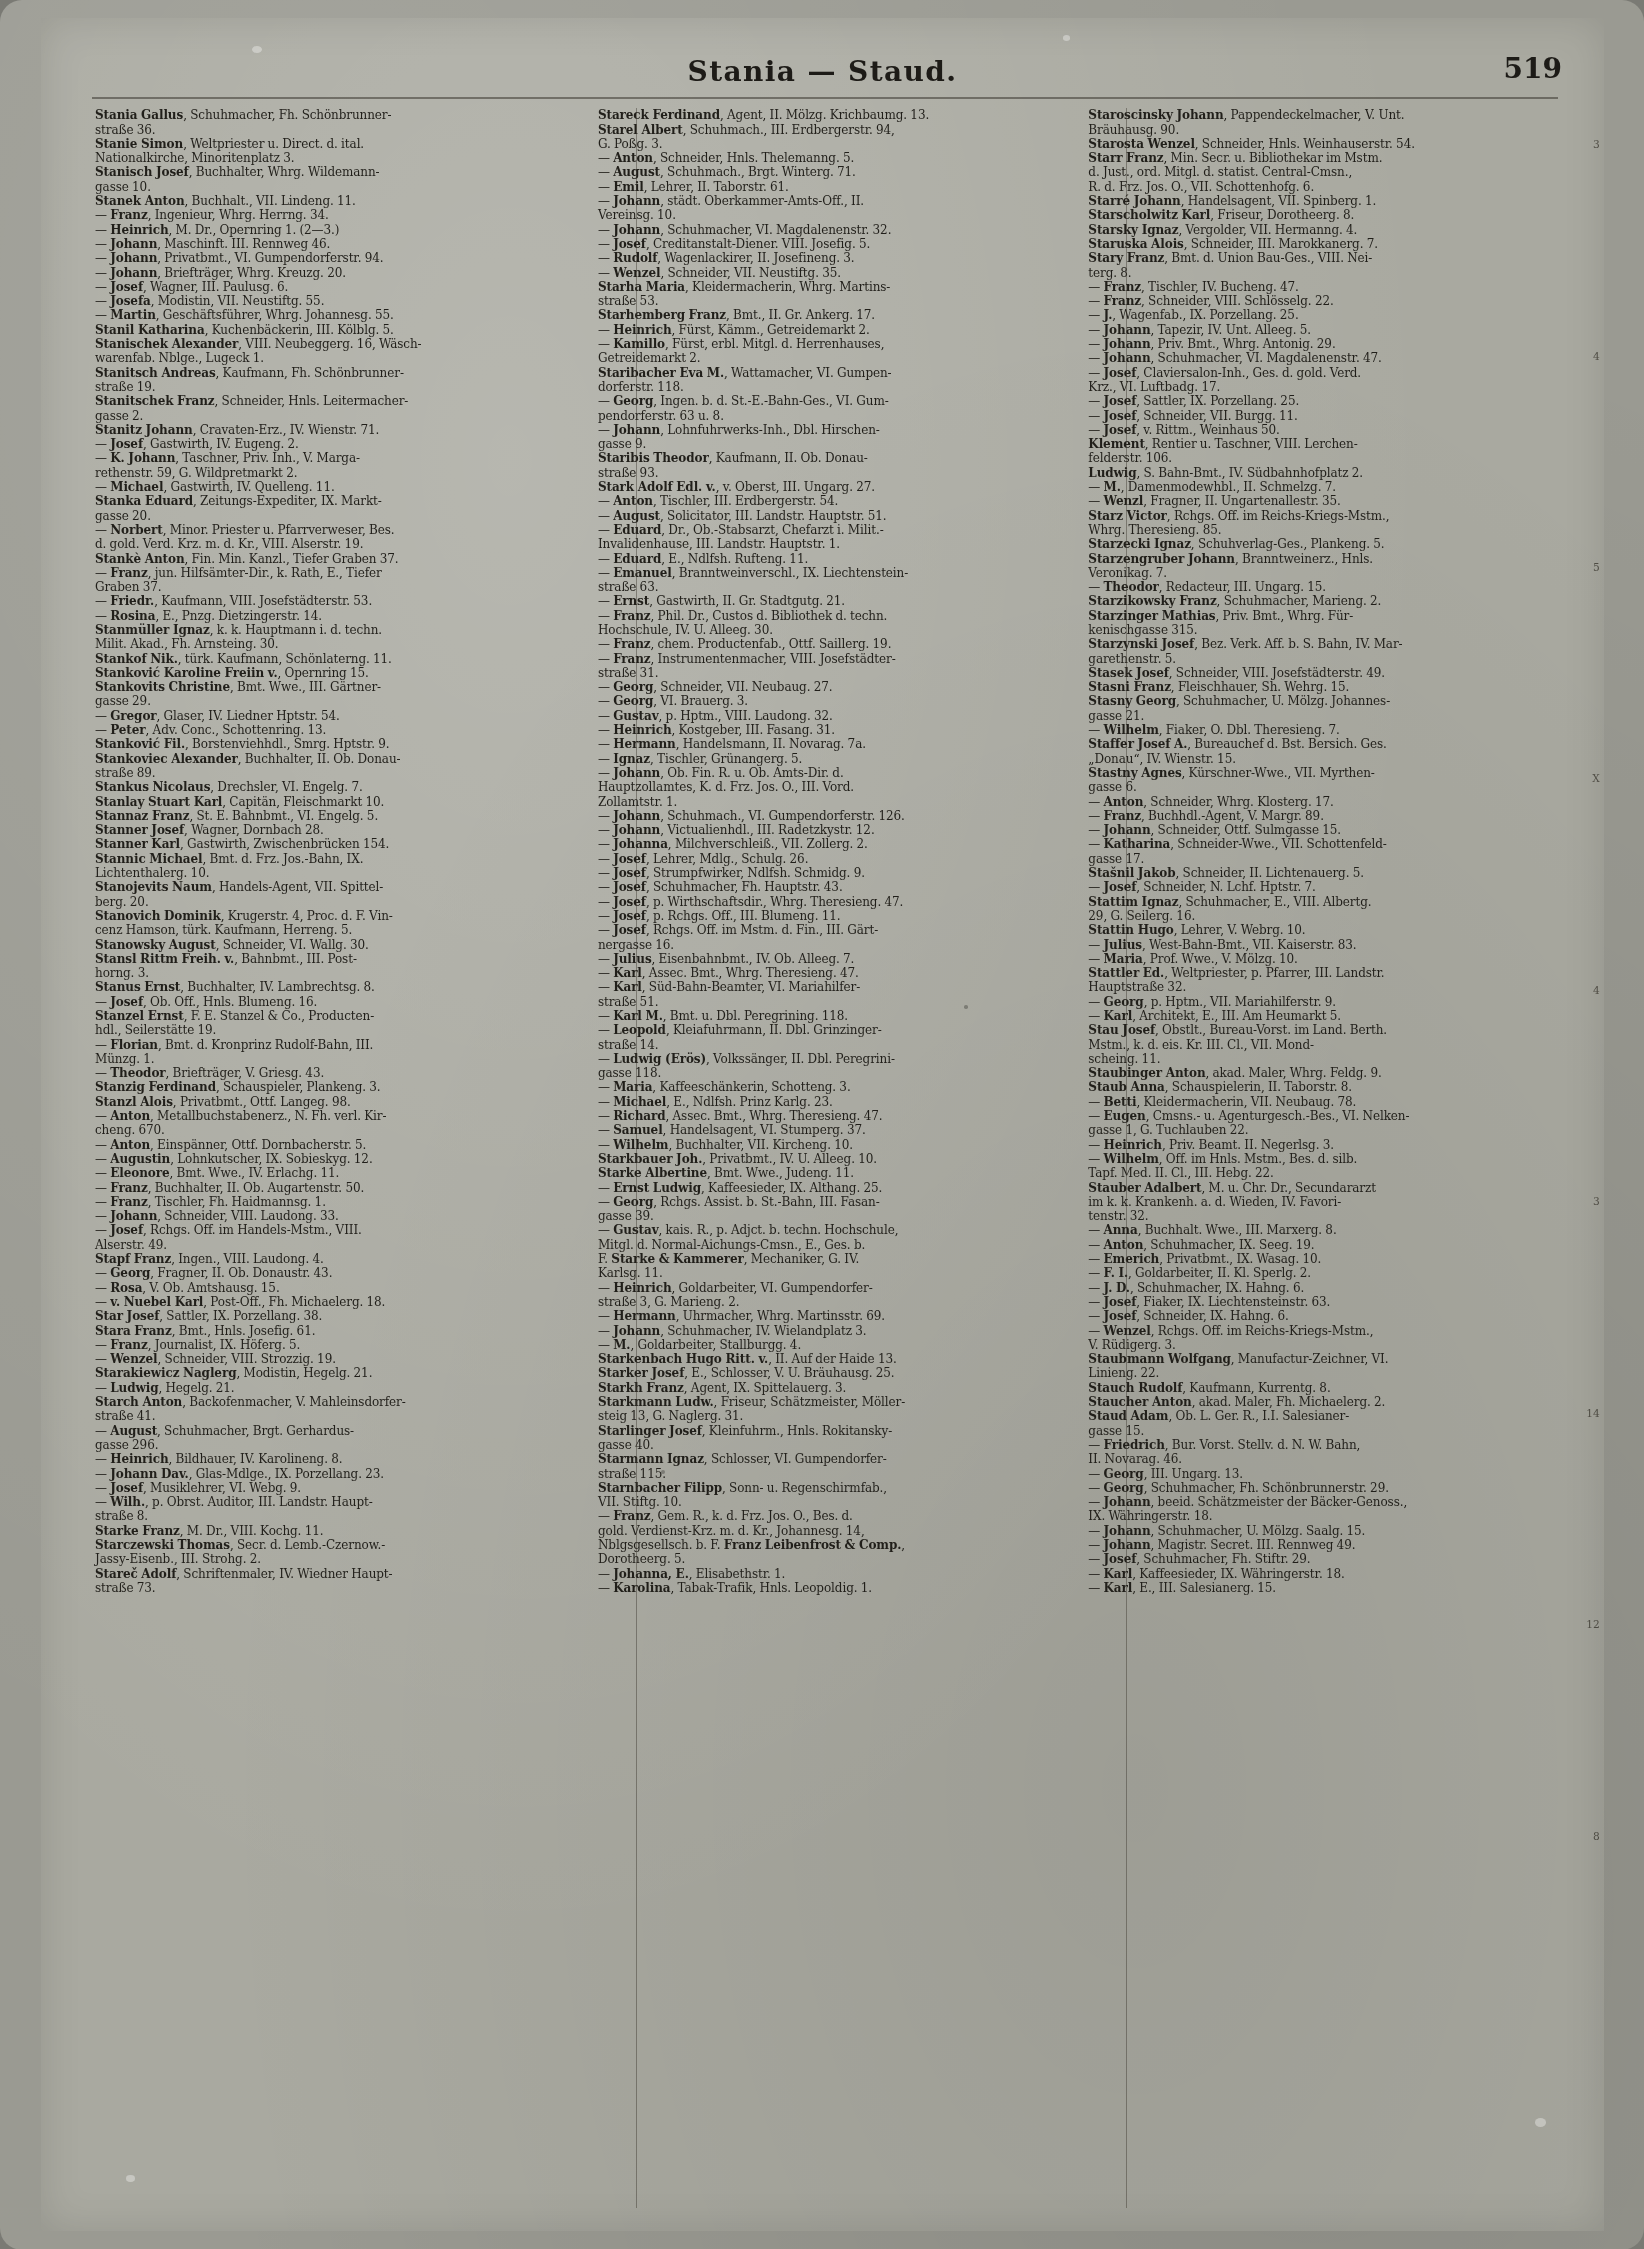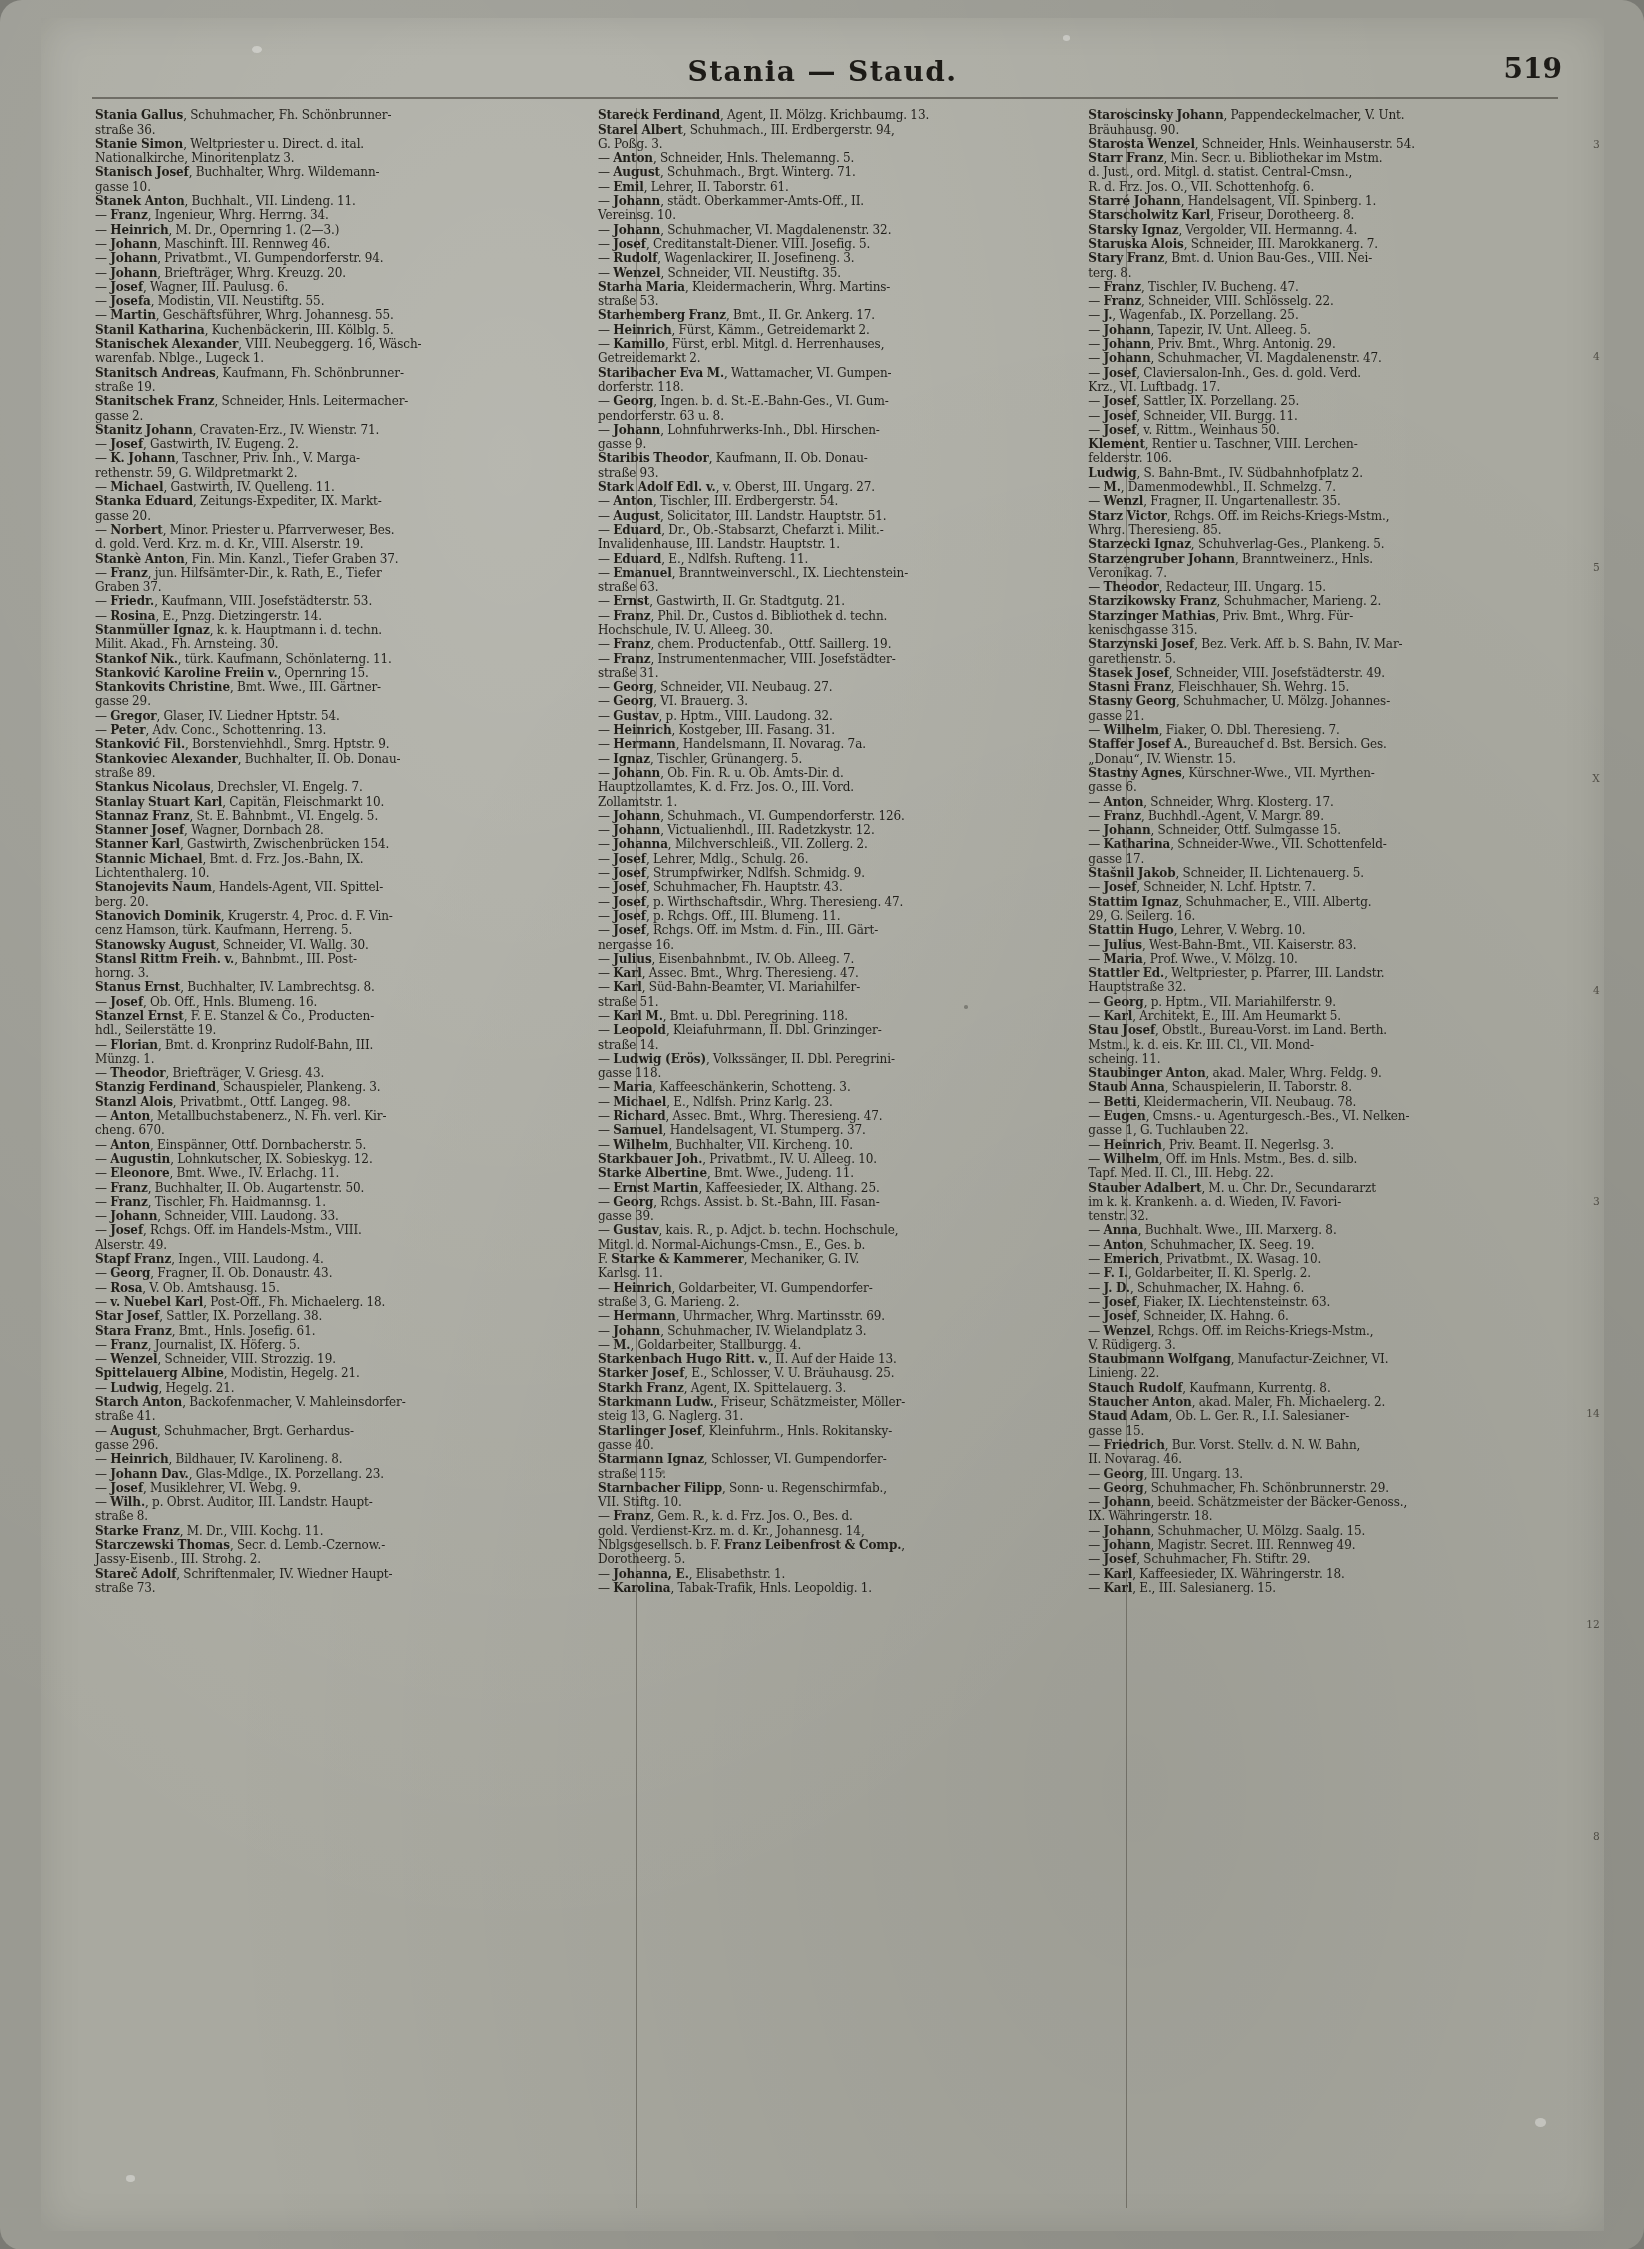--- a/index.html
+++ b/index.html
@@ -236,21 +236,21 @@
           <div class="entry cont">— <b>Josef</b>, Rchgs. Off. im Handels-Mstm., VIII.</div>
           <div class="entry cont">Alserstr. 49.</div>
           <div class="entry"><b>Stapf Franz</b>, Ingen., VIII. Laudong. 4.</div>
           <div class="entry cont">— <b>Georg</b>, Fragner, II. Ob. Donaustr. 43.</div>
           <div class="entry cont">— <b>Rosa</b>, V. Ob. Amtshausg. 15.</div>
           <div class="entry cont">— <b>v. Nuebel Karl</b>, Post-Off., Fh. Michaelerg. 18.</div>
           <div class="entry"><b>Star Josef</b>, Sattler, IX. Porzellang. 38.</div>
           <div class="entry"><b>Stara Franz</b>, Bmt., Hnls. Josefig. 61.</div>
           <div class="entry cont">— <b>Franz</b>, Journalist, IX. Höferg. 5.</div>
           <div class="entry cont">— <b>Wenzel</b>, Schneider, VIII. Strozzig. 19.</div>
-          <div class="entry"><b>Spittelauerg Albine</b>, Modistin, Hegelg. 21.</div>
+          <div class="entry"><b>Starakiewicz Naglerg</b>, Modistin, Hegelg. 21.</div>
           <div class="entry cont">— <b>Ludwig</b>, Hegelg. 21.</div>
           <div class="entry"><b>Starch Anton</b>, Backofenmacher, V. Mahleinsdorfer-</div>
           <div class="entry cont">straße 41.</div>
           <div class="entry cont">— <b>August</b>, Schuhmacher, Brgt. Gerhardus-</div>
           <div class="entry cont">gasse 296.</div>
           <div class="entry cont">— <b>Heinrich</b>, Bildhauer, IV. Karolineng. 8.</div>
           <div class="entry cont">— <b>Johann Dav.</b>, Glas-Mdlge., IX. Porzellang. 23.</div>
           <div class="entry cont">— <b>Josef</b>, Musiklehrer, VI. Webg. 9.</div>
           <div class="entry cont">— <b>Wilh.</b>, p. Obrst. Auditor, III. Landstr. Haupt-</div>
           <div class="entry cont">straße 8.</div>
@@ -329,21 +329,21 @@
           <div class="entry cont">straße 14.</div>
           <div class="entry cont">— <b>Ludwig (Erös)</b>, Volkssänger, II. Dbl. Peregrini-</div>
           <div class="entry cont">gasse 118.</div>
           <div class="entry cont">— <b>Maria</b>, Kaffeeschänkerin, Schotteng. 3.</div>
           <div class="entry cont">— <b>Michael</b>, E., Ndlfsh. Prinz Karlg. 23.</div>
           <div class="entry cont">— <b>Richard</b>, Assec. Bmt., Whrg. Theresieng. 47.</div>
           <div class="entry cont">— <b>Samuel</b>, Handelsagent, VI. Stumperg. 37.</div>
           <div class="entry cont">— <b>Wilhelm</b>, Buchhalter, VII. Kircheng. 10.</div>
           <div class="entry"><b>Starkbauer Joh.</b>, Privatbmt., IV. U. Alleeg. 10.</div>
           <div class="entry"><b>Starke Albertine</b>, Bmt. Wwe., Judeng. 11.</div>
-          <div class="entry cont">— <b>Ernst Martin</b>, Kaffeesieder, IX. Althang. 25.</div>
+          <div class="entry cont">— <b>Ernst Ludwig</b>, Kaffeesieder, IX. Althang. 25.</div>
           <div class="entry cont">— <b>Georg</b>, Rchgs. Assist. b. St.-Bahn, III. Fasan-</div>
           <div class="entry cont">gasse 39.</div>
           <div class="entry cont">— <b>Gustav</b>, kais. R., p. Adjct. b. techn. Hochschule,</div>
           <div class="entry cont">Mitgl. d. Normal-Aichungs-Cmsn., E., Ges. b.</div>
           <div class="entry cont">F. <b>Starke &amp; Kammerer</b>, Mechaniker, G. IV.</div>
           <div class="entry cont">Karlsg. 11.</div>
           <div class="entry cont">— <b>Heinrich</b>, Goldarbeiter, VI. Gumpendorfer-</div>
           <div class="entry cont">straße 3, G. Marieng. 2.</div>
           <div class="entry cont">— <b>Hermann</b>, Uhrmacher, Whrg. Martinsstr. 69.</div>
           <div class="entry cont">— <b>Johann</b>, Schuhmacher, IV. Wielandplatz 3.</div>

